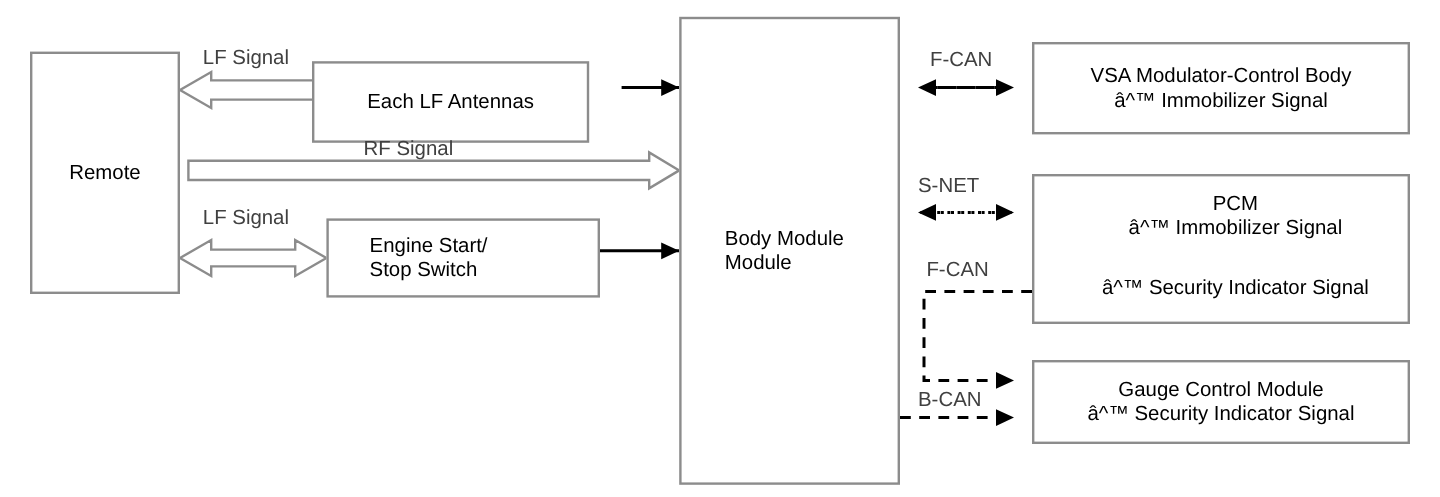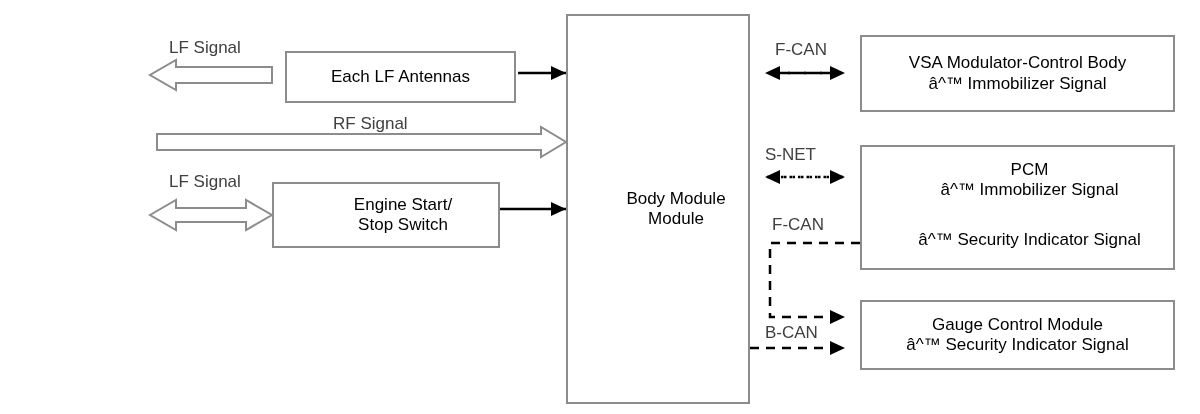--- a/index.html
+++ b/index.html
@@ -30,21 +30,21 @@
     flex-direction:column;
     align-items:center;
     justify-content:center;
     text-align:center;
     line-height:1.18;
     font-size:17px;
     color:#000;
     z-index:3;
   }
   .node.left-align-text{
-    align-items:center;
+    align-items:flex-start;
     text-align:left;
     padding-left:34px;
   }
   .node .line{ display:block; white-space:nowrap; }
   .edge-label{
     position:absolute;
     font-size:17px;
     color:#404040;
     white-space:nowrap;
     z-index:4;
@@ -118,22 +118,25 @@
 
     <g>
       <line x1="750" y1="348" x2="845" y2="348" stroke="#000" stroke-width="2.5" stroke-dasharray="9,7" marker-end="url(#bigHead)"></line>
     </g>
 
     <g>
       <line x1="862" y1="213" x2="1173" y2="213" stroke="#8c8c8c" stroke-width="2" stroke-dasharray="10,8"></line>
     </g>
   </svg>
 
+  <div class="node" style="left:25px; top:43px; width:125px; height:202px;">
+    <span class="line">Remote</span>
+  </div>
 
-  <div class="node" style="left:285px; top:51px; width:231px; height:52px;">
+  <div class="node" style="left:260px; top:51px; width:231px; height:68px;">
     <span class="line">Each LF Antennas</span>
   </div>
 
   <div class="node left-align-text" style="left:272px; top:182px; width:228px; height:66px;">
     <span class="line">Engine Start/</span>
     <span class="line">Stop Switch</span>
   </div>
 
   <div class="node left-align-text" style="left:566px; top:14px; width:184px; height:390px; padding-left:36px;">
     <span class="line">Body Module</span>
@@ -155,21 +158,21 @@
     </div>
   </div>
 
   <div class="node" style="left:860px; top:300px; width:315px; height:70px;">
     <span class="line">Gauge Control Module</span>
     <span class="line">â^™ Security Indicator Signal</span>
   </div>
 
   <div class="edge-label" style="left:169px; top:38px;">LF Signal</div>
 
-  <div class="edge-label" style="left:303px; top:114px;margin-left:30px;">RF Signal</div>
+  <div class="edge-label" style="left:303px; top:114px;">RF Signal</div>
 
   <div class="edge-label" style="left:169px; top:172px;">LF Signal</div>
 
   <div class="edge-label" style="left:775px; top:40px;">F-CAN</div>
 
   <div class="edge-label" style="left:765px; top:145px;">S-NET</div>
 
   <div class="edge-label" style="left:772px; top:215px;">F-CAN</div>
 
   <div class="edge-label" style="left:765px; top:323px;text-align:right;">B-CAN</div>

